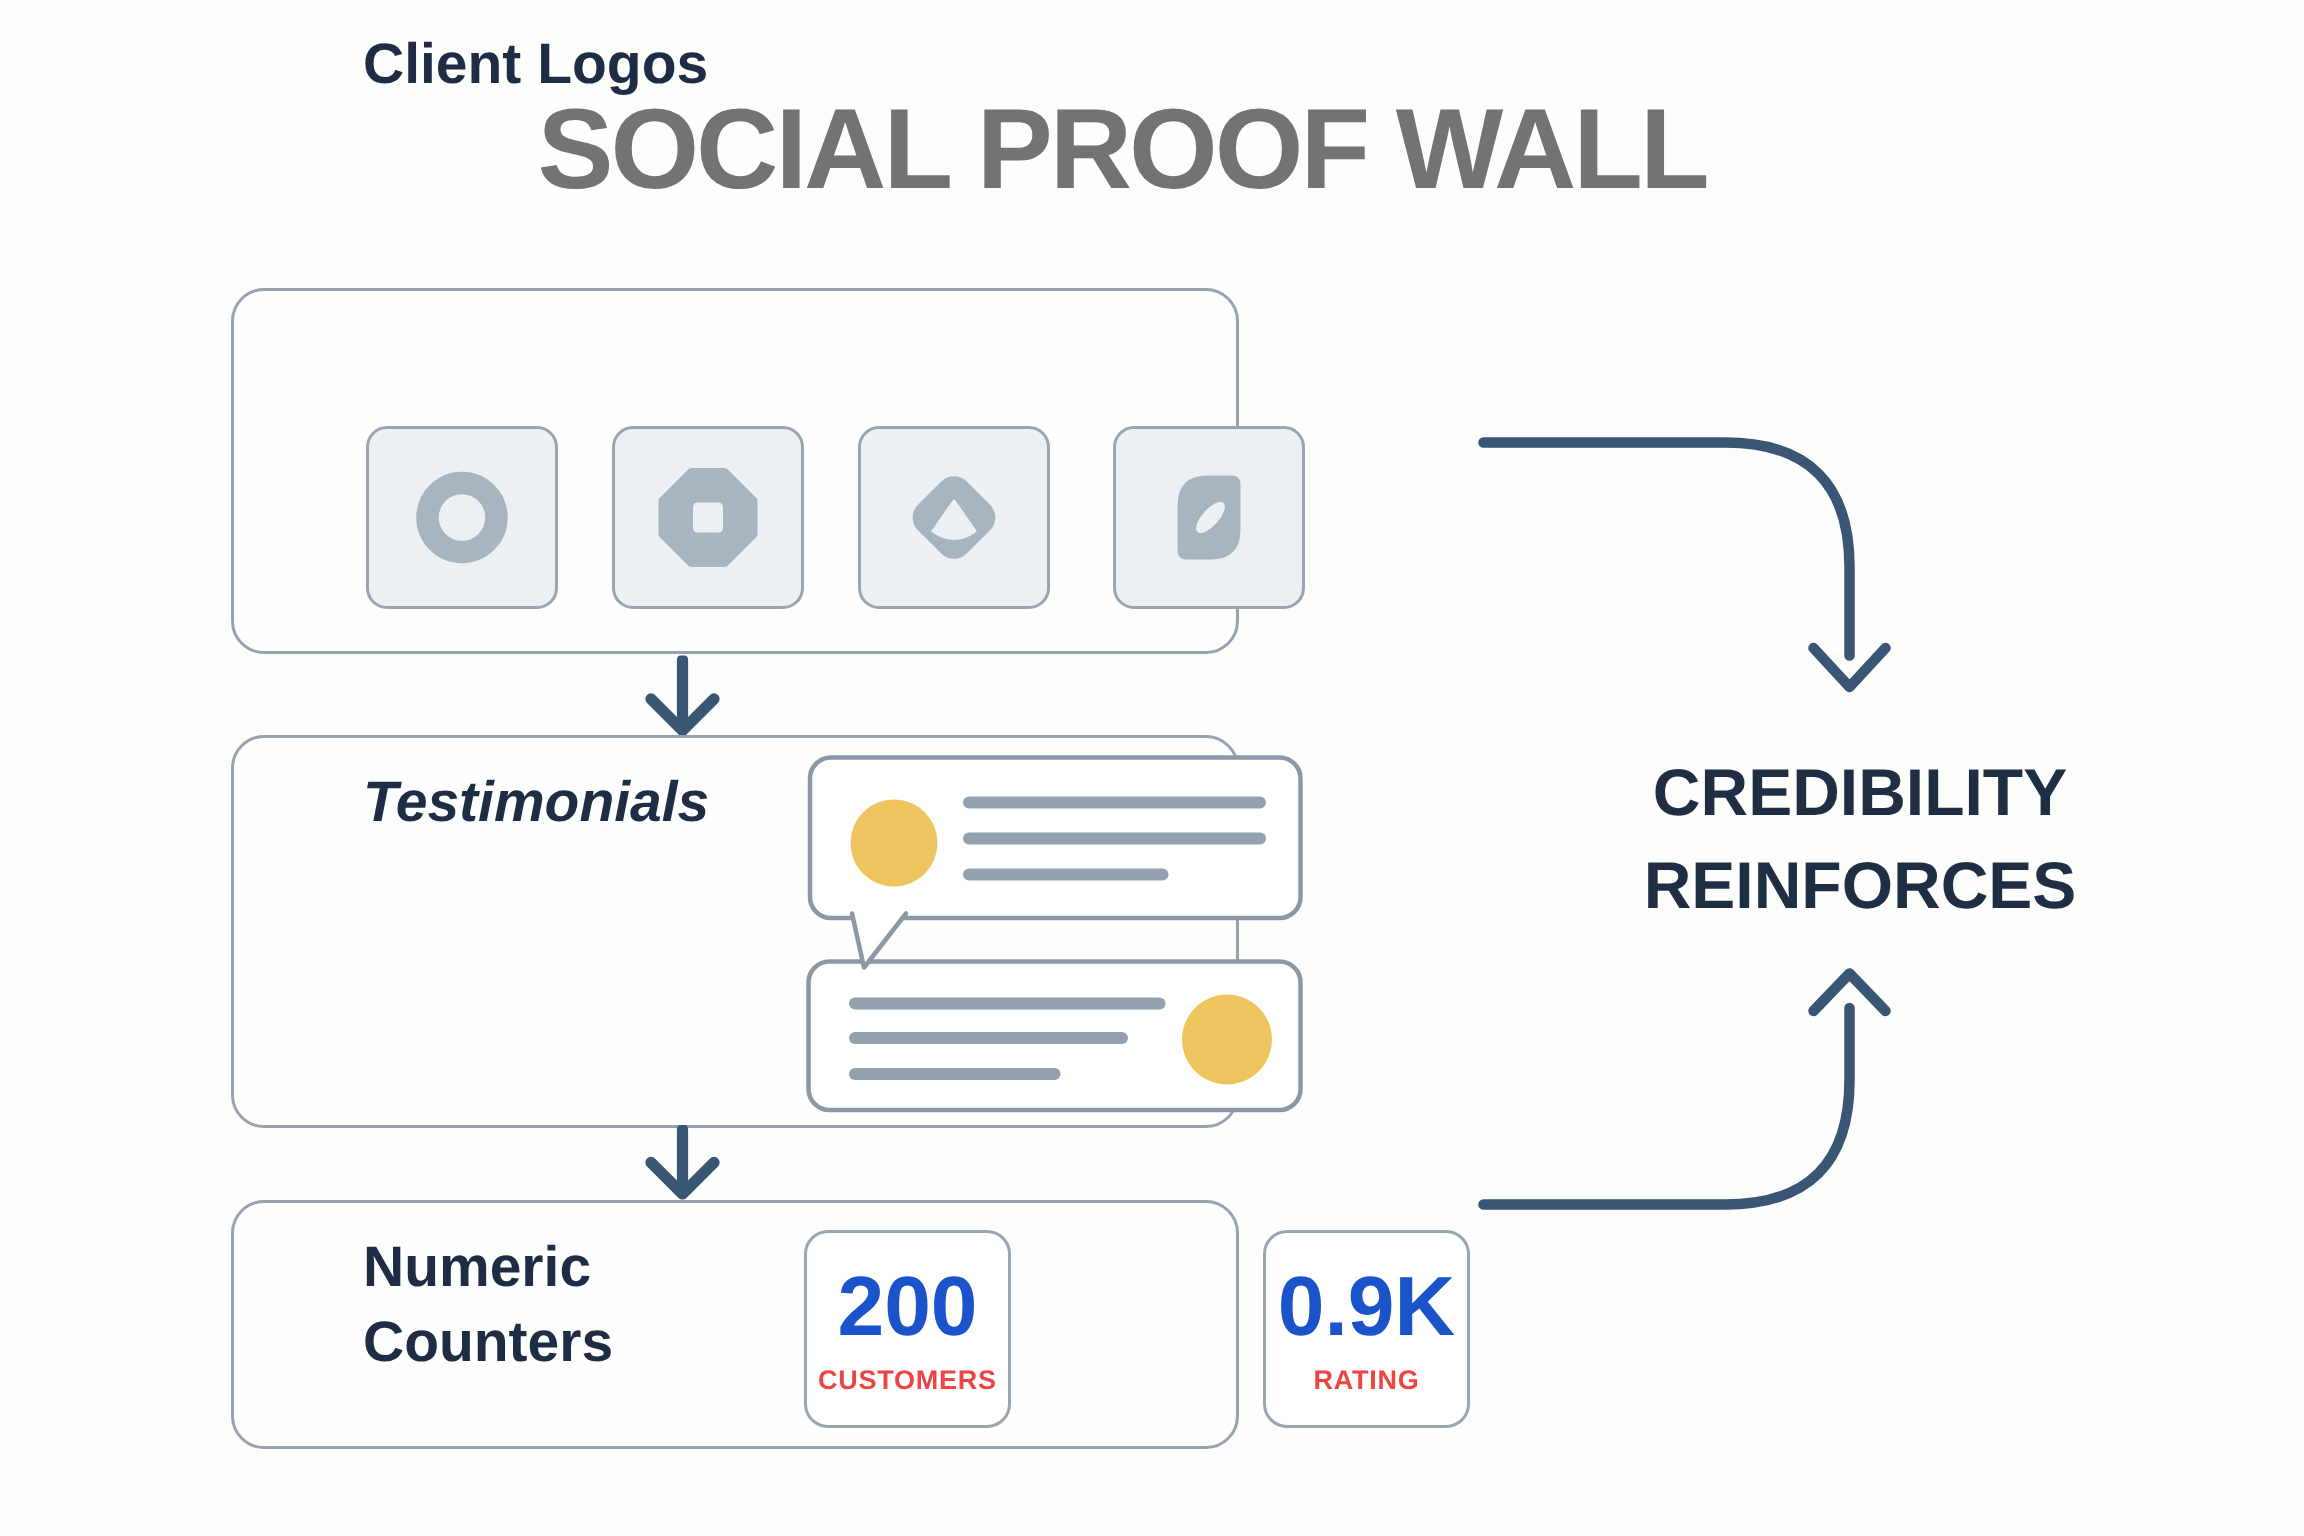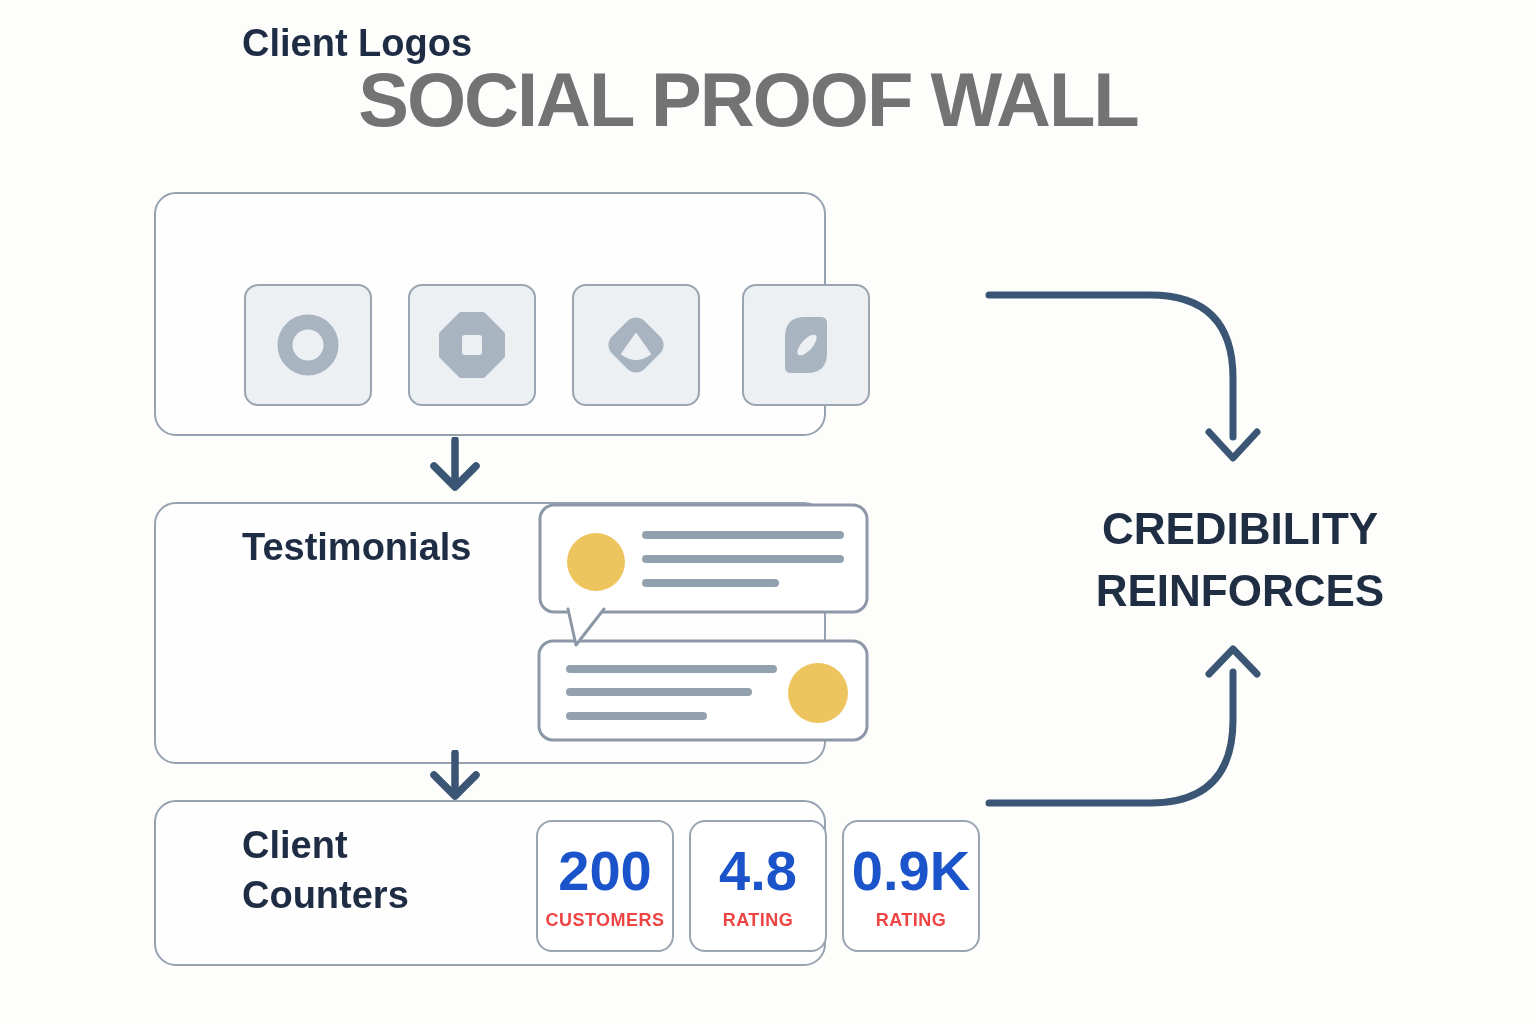--- a/index.html
+++ b/index.html
@@ -77,21 +77,21 @@
     </div>
   </div>
 
   <svg class="arrow-svg" style="left:427px;top:437px;" width="56" height="56" viewBox="0 0 56 56">
     <g fill="none" stroke="#3a5674" stroke-width="7.5" stroke-linecap="round" stroke-linejoin="round">
       <path d="M 28 3 V 44"></path>
       <path d="M 7 29 L 28 50 L 49 29"></path>
     </g>
   </svg>
 
-  <div class="panel" style="top:502px;height:262px;">
+  <div class="panel" style="top:490px;height:262px;font-style:italic;">
     <h2 class="panel-heading" style="top:18px;">Testimonials</h2>
   </div>
 
   <svg class="arrow-svg" style="left:530px;top:497px;" width="345" height="253" viewBox="0 0 345 253">
 
     <g>
       <rect x="9" y="144" width="328" height="99" rx="14" fill="#ffffff" stroke="#8c98a7" stroke-width="3"></rect>
       <g stroke="#93a0ad" stroke-width="8" stroke-linecap="round">
         <line x1="40" y1="172" x2="243" y2="172"></line>
         <line x1="40" y1="195" x2="218" y2="195"></line>
@@ -114,29 +114,25 @@
   </svg>
 
   <svg class="arrow-svg" style="left:427px;top:750px;" width="56" height="52" viewBox="0 0 56 52">
     <g fill="none" stroke="#3a5674" stroke-width="7.5" stroke-linecap="round" stroke-linejoin="round">
       <path d="M 28 3 V 40"></path>
       <path d="M 7 25 L 28 46 L 49 25"></path>
     </g>
   </svg>
 
   <div class="panel" style="top:800px;height:166px;">
-    <h2 class="panel-heading" style="top:18px;width:220px;">Client Counters</h2>
+    <h2 class="panel-heading" style="top:18px;width:220px;">Numeric Counters</h2>
 
     <div class="counter-card" style="left:380px;">
       <div class="counter-value">200</div>
       <div class="counter-label">CUSTOMERS</div>
-    </div>
-    <div class="counter-card" style="left:533px;">
-      <div class="counter-value">4.8</div>
-      <div class="counter-label">RATING</div>
     </div>
     <div class="counter-card" style="left:686px;">
       <div class="counter-value">0.9K</div>
       <div class="counter-label">RATING</div>
     </div>
   </div>
 
   <svg class="arrow-svg" style="left:985px;top:291px;" width="290" height="176" viewBox="0 0 290 176">
     <g fill="none" stroke="#3a5674" stroke-width="7" stroke-linecap="round" stroke-linejoin="round">
       <path d="M 4 4 H 165 Q 248 4 248 87 V 146"></path>

